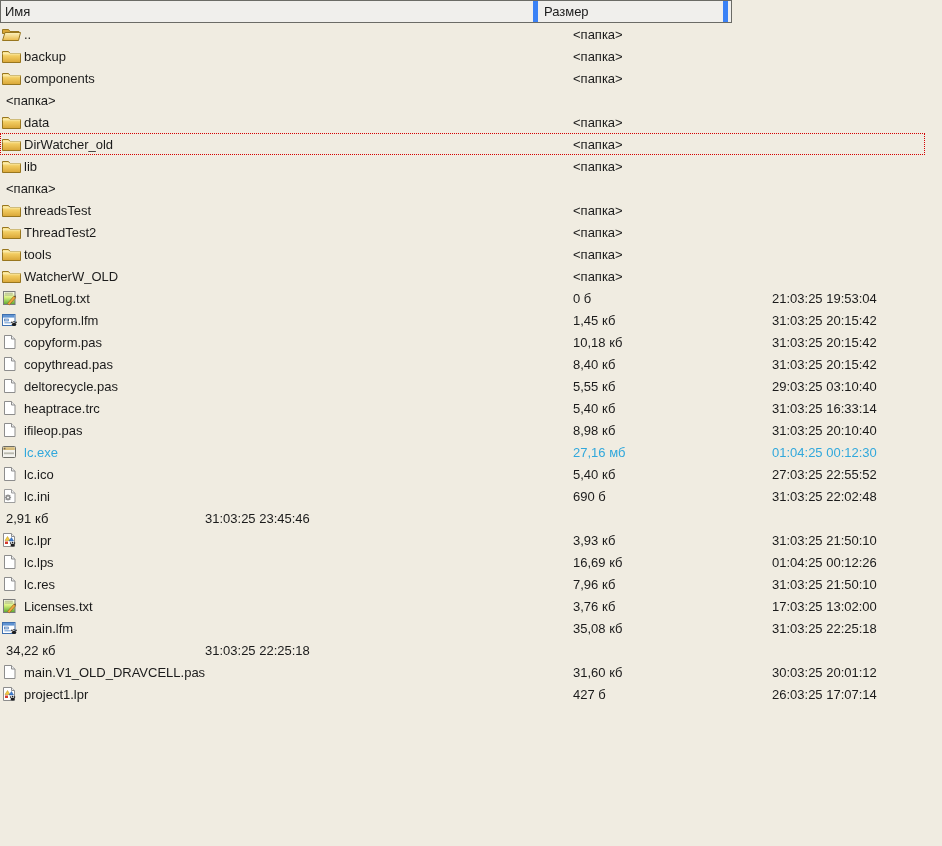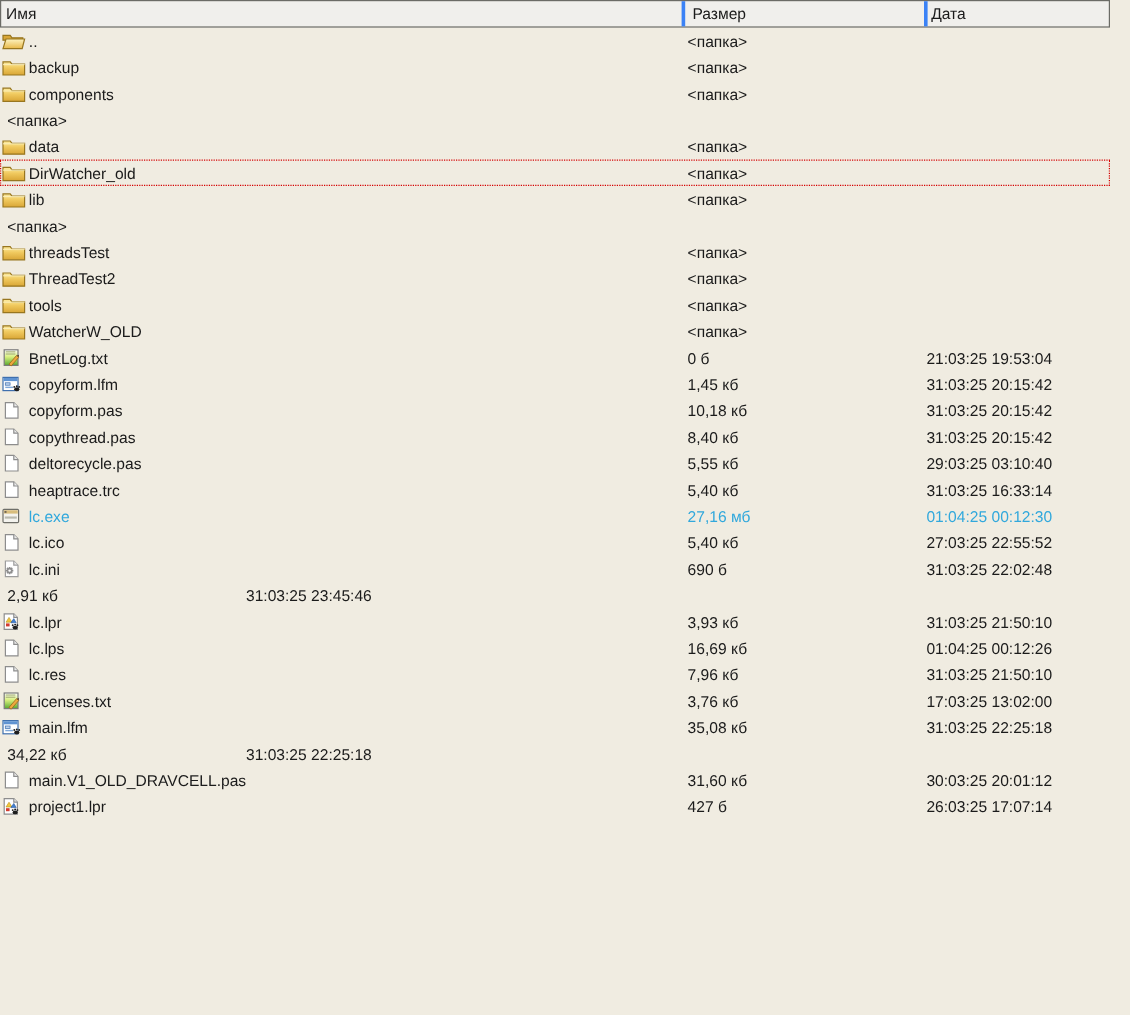--- a/index.html
+++ b/index.html
@@ -8,32 +8,32 @@
     background:#f0ece1;
     font-family:"Liberation Sans","DejaVu Sans",sans-serif;
     font-size:13px;color:#1b1b1b;
     overflow:hidden;
     -webkit-font-smoothing:antialiased;
   }
   .panel{position:relative;width:942px;}
 
   
   .header{
-    display:flex;width:925px;height:23px;
+    display:flex;width:732px;height:23px;
     background:#f0efec;
     border:1px solid #6b6b66;
     box-sizing:border-box;
   }
   .hcell{
     display:flex;align-items:center;
     box-sizing:border-box;height:100%;
     white-space:nowrap;overflow:hidden;
     cursor:default;
   }
-  .hcell + .hcell{border-left:3px solid #3b82f6;}
+  .hcell + .hcell{border-left:5px solid #3b82f6;}
   .hc-name{width:567px;padding-left:4px;}
   .hc-size{width:202px;padding-left:6px;}
   .hc-date{flex:1;padding-left:3px;}
 
   
   .list{width:925px;}
   .row{
     position:relative;
     display:flex;align-items:center;
     width:925px;height:22px;
@@ -357,20 +357,32 @@
       <span class="icon">
         <svg width="21" height="16" viewBox="0 0 21 16">
               <use href="#plain-file"></use>
             </svg>
       </span>
       <span class="label">heaptrace.trc</span>
     </div>
     <div class="cell cell-size">5,40 кб</div>
     <div class="cell cell-date">31:03:25 16:33:14</div>
   </div>
+      <div class="row">
+    <div class="cell cell-name">
+      <span class="icon">
+        <svg width="21" height="16" viewBox="0 0 21 16">
+              <use href="#plain-file"></use>
+            </svg>
+      </span>
+      <span class="label">ifileop.pas</span>
+    </div>
+    <div class="cell cell-size">8,98 кб</div>
+    <div class="cell cell-date">31:03:25 20:10:40</div>
+  </div>
       <div class="row highlighted">
     <div class="cell cell-name">
       <span class="icon">
         <svg width="21" height="16" viewBox="0 0 21 16">
               <use href="#app-file"></use>
             </svg>
       </span>
       <span class="label">lc.exe</span>
     </div>
     <div class="cell cell-size">27,16 мб</div>

